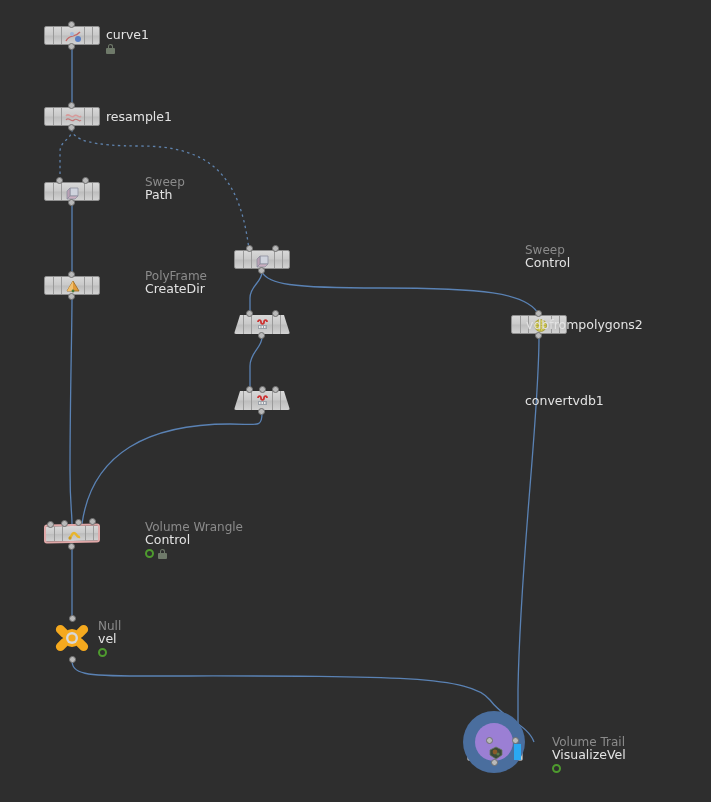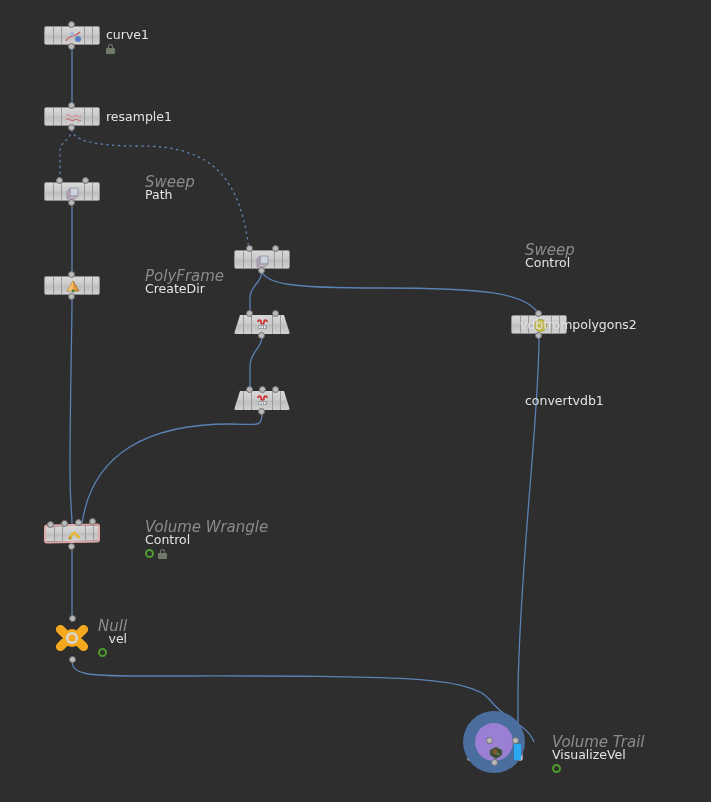--- a/index.html
+++ b/index.html
@@ -83,21 +83,21 @@
   
   .conn{
     position:absolute;width:7px;height:7px;border-radius:50%;
     background:#b9b9b9;border:1px solid #6f6f6f;box-sizing:border-box;
     z-index:6;
   }
 
   
   .lbl{position:absolute;white-space:nowrap;z-index:5;}
   .lbl .sub{
-    display:block;color:#8b8b8b;font-size:15px;line-height:12px;font-style:italic;
+    display:block;color:#8b8b8b;font-size:12px;line-height:12px;
   }
   .lbl .nm{
     display:block;color:#e3e3e3;font-size:12.5px;line-height:14px;
   }
   .badges{display:flex;align-items:center;gap:4px;margin-top:1px;height:11px;}
   .badge-green{
     width:9px;height:9px;border-radius:50%;
     border:2px solid #4e9b2e;box-sizing:border-box;background:transparent;
   }
   .badge-lock{width:9px;height:10px;position:relative;}
@@ -257,21 +257,21 @@
         <svg width="17" height="14" viewBox="0 0 17 14">
           <path d="M4 4 C4 1.5 7 1.5 7 4 C7 6.5 10 6.5 10 4 C10 1.5 13 1.5 13 4" stroke="#cc3333" stroke-width="1.8" fill="none"></path>
           <rect x="4" y="7" width="9" height="4" fill="#9aa0a8"></rect>
           <rect x="5" y="8" width="1.5" height="2" fill="#e8e8e8"></rect>
           <rect x="7.5" y="8" width="1.5" height="2" fill="#e8e8e8"></rect>
           <rect x="10" y="8" width="1.5" height="2" fill="#e8e8e8"></rect>
         </svg>
       </span>
     </div>
     <div class="conn" style="left:24px;top:17px;"></div>
-    <div class="lbl" style="left:286px;top:3px;">
+    <div class="lbl" style="left:292px;top:3px;">
       <span class="nm">vdbfrompolygons2</span>
     </div>
   </div>
 
   <div class="node" style="left:511px;top:315px;">
     <div class="conn" style="left:24px;top:-5px;"></div>
     <div class="nbody">
       <span class="nicon">
         <svg width="15" height="13" viewBox="0 0 15 13">
           <circle cx="7.5" cy="6.5" r="6" fill="#d8cf5a" stroke="#9a9230" stroke-width="0.8"></circle>
@@ -341,21 +341,21 @@
           <rect x="22" y="9" width="15" height="9" rx="4.5" transform="rotate(-45 29.5 13.5)"></rect>
           <rect x="3" y="22" width="15" height="9" rx="4.5" transform="rotate(-45 10.5 26.5)"></rect>
           <rect x="22" y="22" width="15" height="9" rx="4.5" transform="rotate(45 29.5 26.5)"></rect>
         </g>
         <circle cx="20" cy="20" r="9" fill="#f5a91e"></circle>
         <circle cx="20" cy="20" r="6" fill="#d8d8d8"></circle>
         <circle cx="20" cy="20" r="3.6" fill="#f5a91e"></circle>
       </svg>
     </div>
     <div class="conn" style="left:17px;top:38px;"></div>
-    <div class="lbl" style="left:46px;top:2px;text-align:right;">
+    <div class="lbl" style="left:46px;top:2px;">
       <span class="sub">Null</span>
       <span class="nm">vel</span>
       <span class="badges">
         <span class="badge-green"></span>
       </span>
     </div>
   </div>
 
   <div class="node" style="left:495px;top:742px;">
     <div class="halo-outer" style="left:-32px;top:-31px;width:62px;height:62px;"></div>

